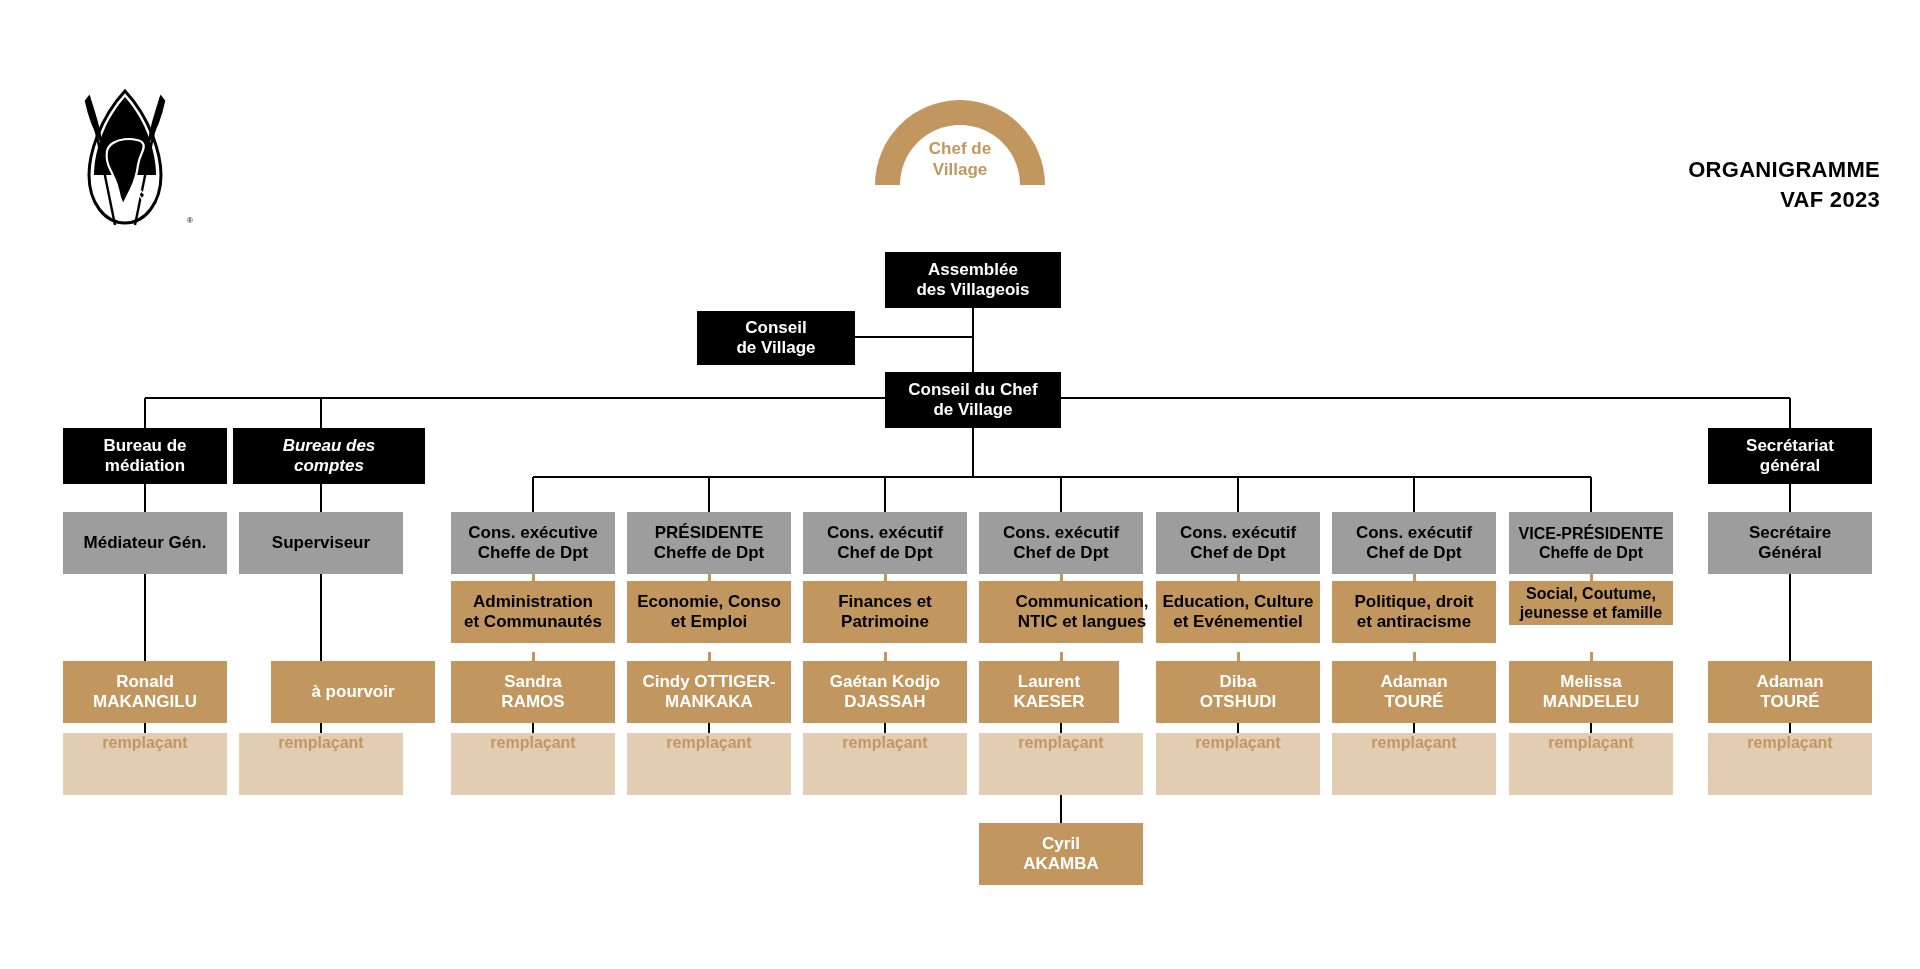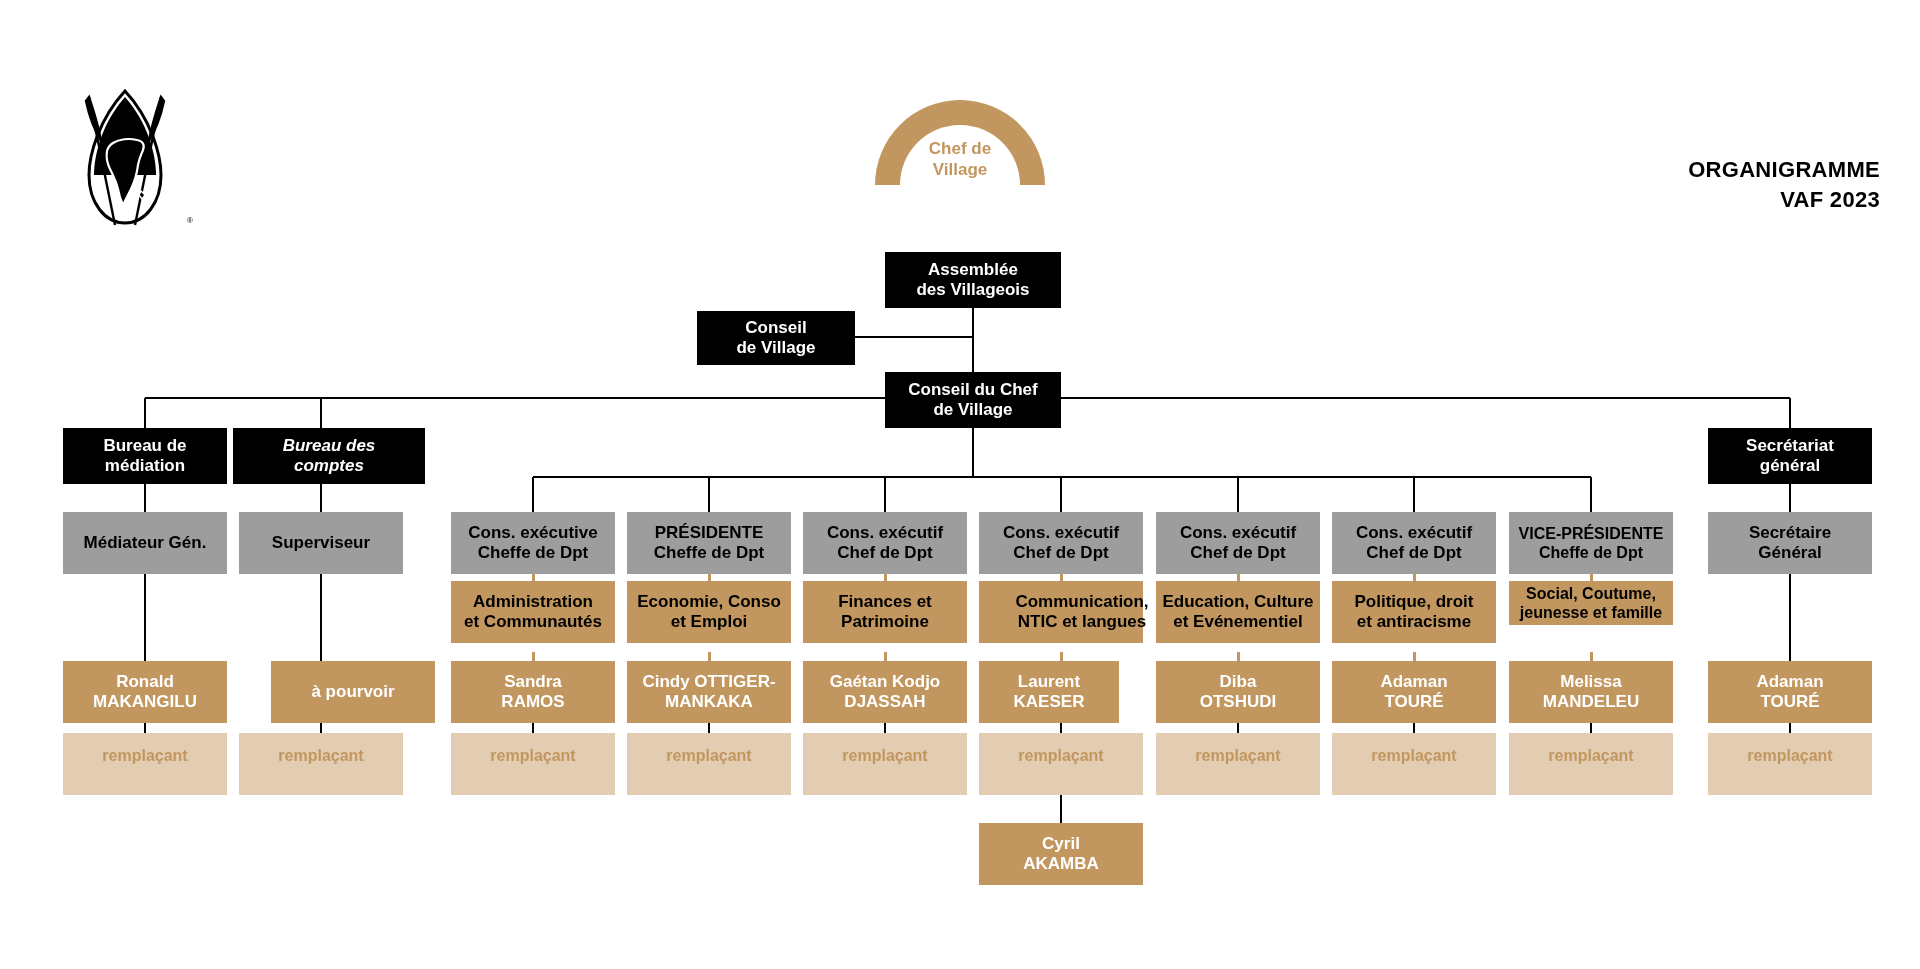--- a/index.html
+++ b/index.html
@@ -22,21 +22,21 @@
     display:flex;align-items:center;justify-content:center;
     text-align:center;
     box-sizing:border-box;
     line-height:1.2;
     white-space:pre-line;
   }
   .node.black{background:#000000;color:#ffffff;font-weight:bold;font-size:17px;}
   .node.grey {background:#9d9d9d;color:#000000;font-weight:bold;font-size:17px;}
   .node.dept {background:#c2975f;color:#000000;font-weight:bold;font-size:17px;}
   .node.name {background:#c2975f;color:#ffffff;font-weight:bold;font-size:17px;}
-  .node.sub  {background:#e3cdb2;color:#c2975f;font-weight:bold;font-size:16px;align-items:flex-start;padding-top:13px;}
+  .node.sub  {background:#e3cdb2;color:#c2975f;font-weight:bold;font-size:16px;align-items:flex-start;}
 
   
   #chief{position:absolute;z-index:3;left:875px;top:100px;width:170px;height:92px;}
   #chief .arc{
     position:absolute;left:0;top:0;width:170px;height:85px;
     border:25px solid #c2975f;
     border-bottom:none;
     border-top-left-radius:85px 85px;
     border-top-right-radius:85px 85px;
     box-sizing:border-box;

